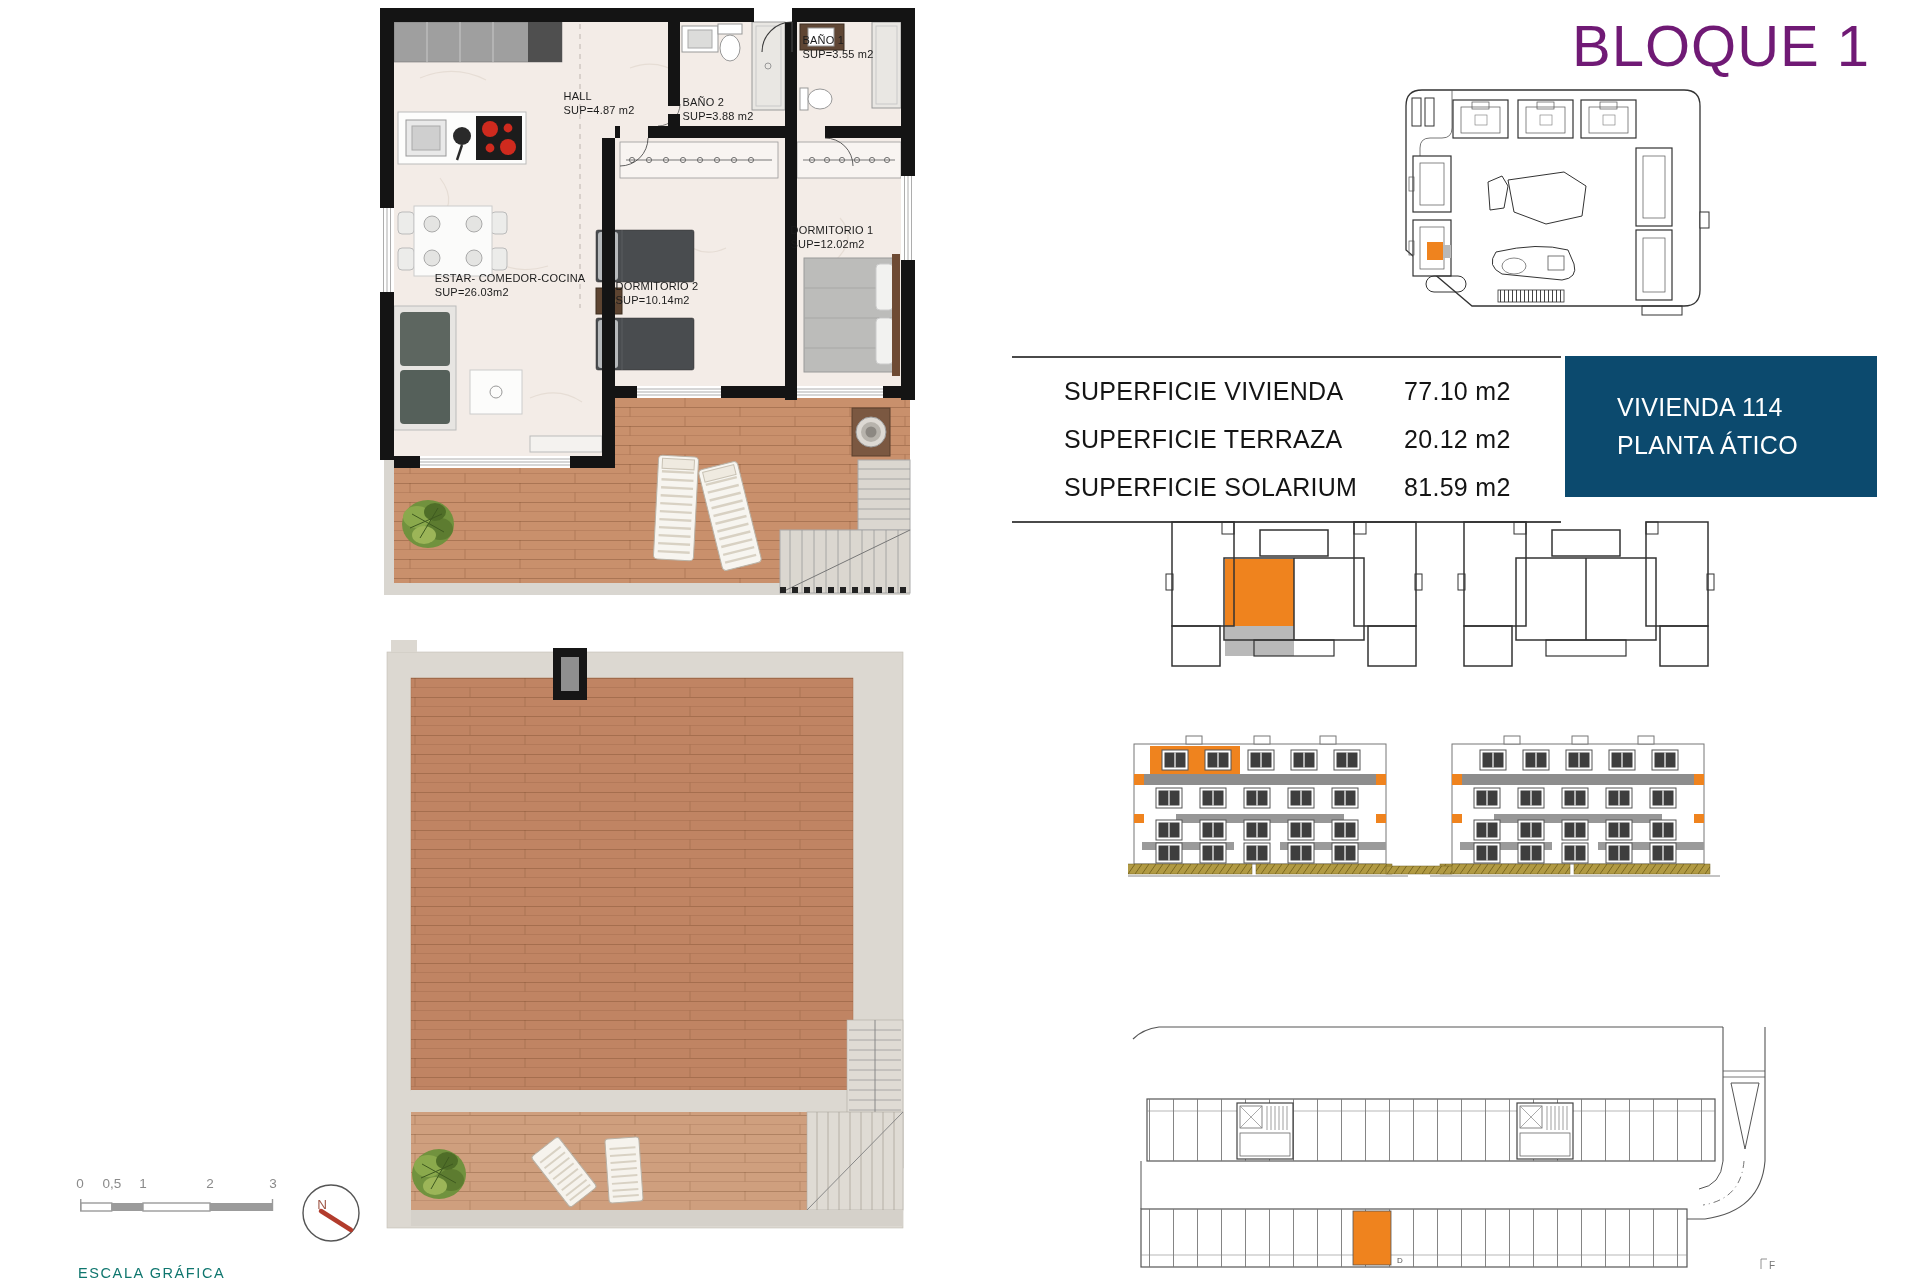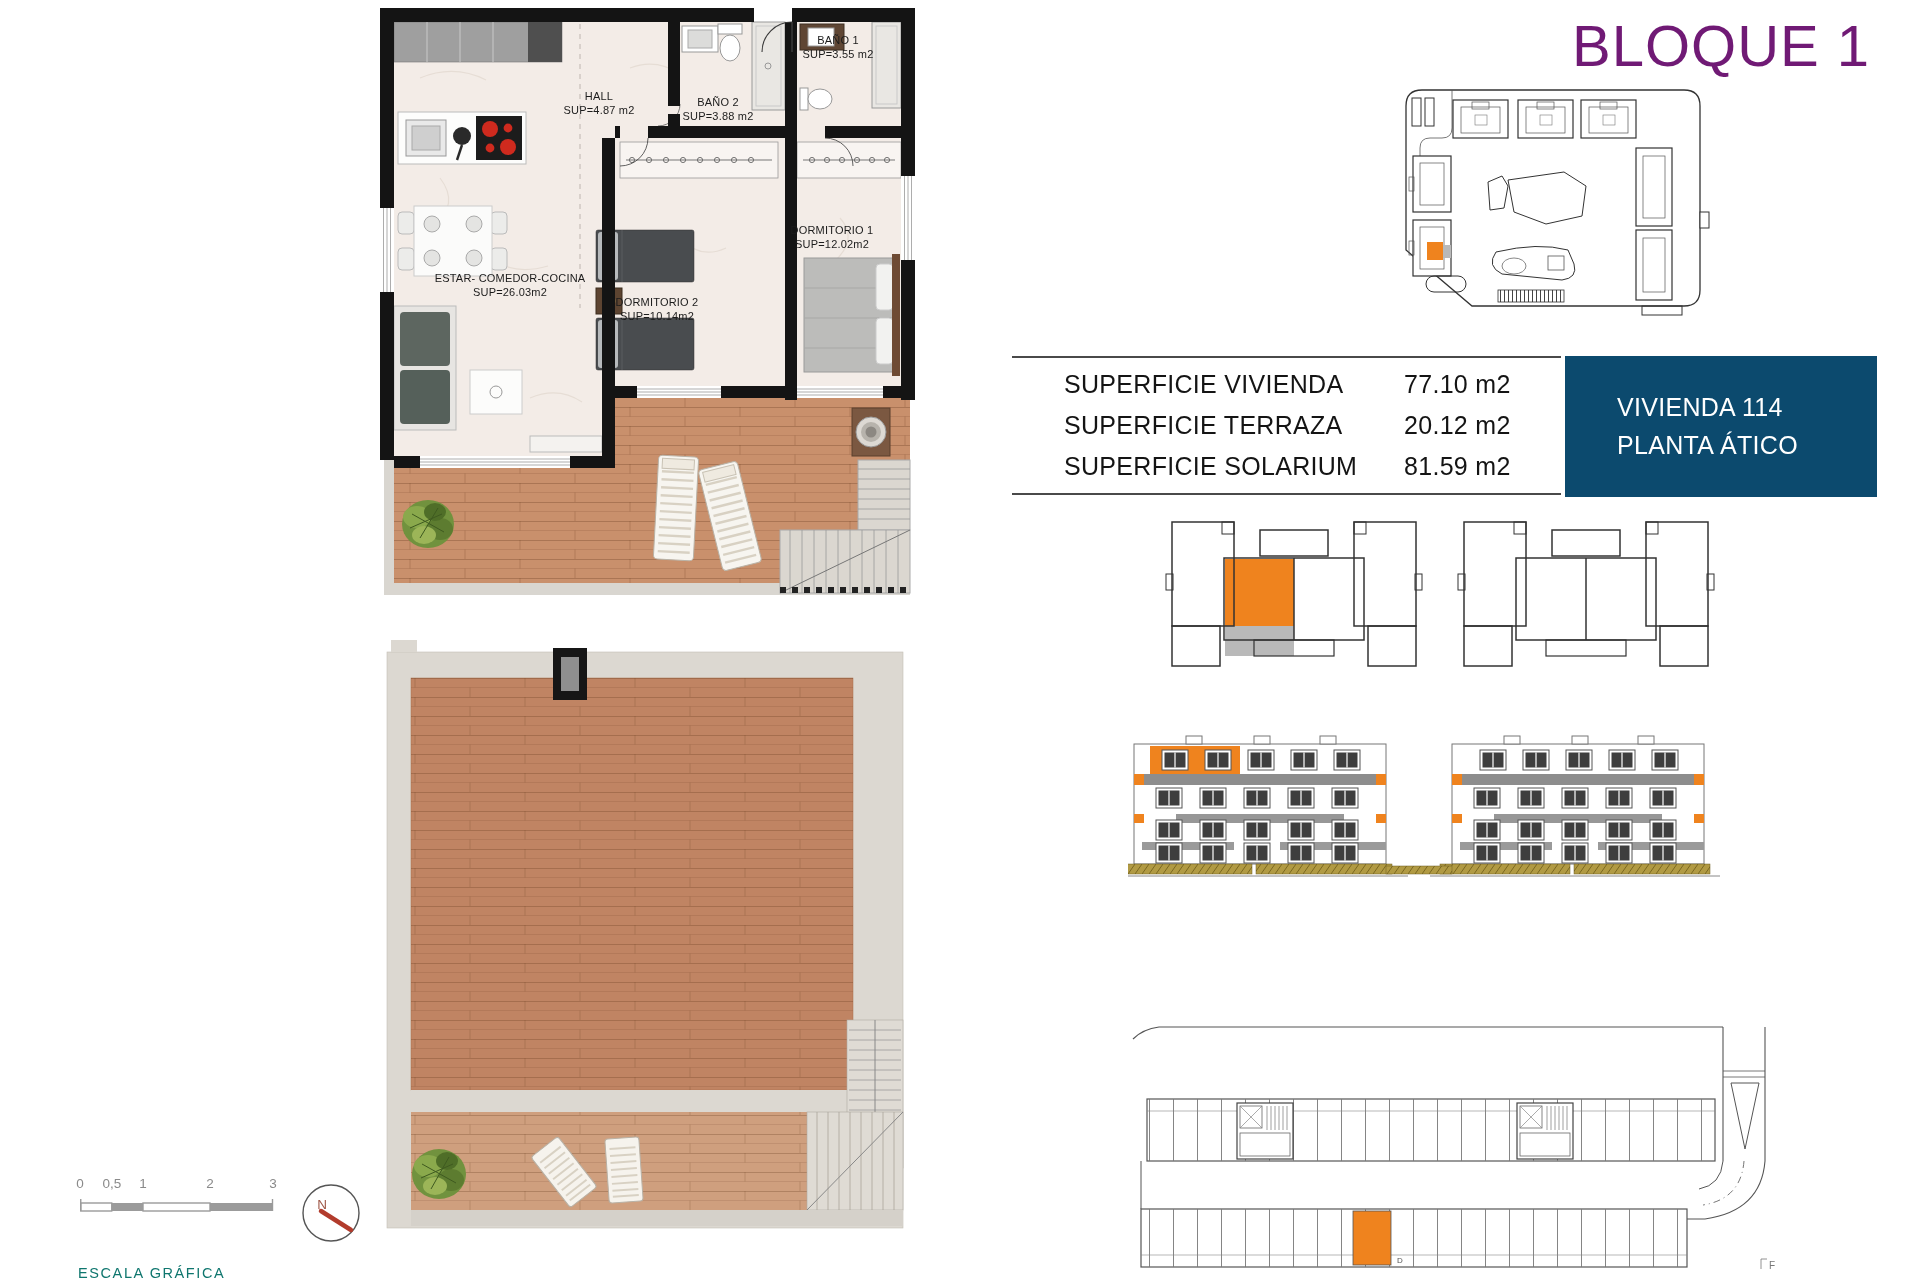--- a/index.html
+++ b/index.html
@@ -1,22 +1,22 @@
 <!DOCTYPE html>
 <html><head>
 <meta charset="utf-8">
 <style>
   html,body{margin:0;padding:0;background:#fff;font-family:"Liberation Sans",sans-serif;}
   .page{position:relative;width:1920px;height:1280px;background:#ffffff;overflow:hidden;}
   .abs{position:absolute;}
   svg{display:block;}
-  .plan-label{position:absolute;transform:translateX(-50%);text-align:center;font-size:11px;
+  .plan-label{position:absolute;transform:translateX(-50%);text-align:left;font-size:11px;
     line-height:13.5px;color:#1c1c1c;letter-spacing:.2px;white-space:nowrap;}
   .sheet-title{position:absolute;left:1572px;top:12px;font-size:58px;color:#701a75;letter-spacing:1px;}
-  .surface-table{position:absolute;left:1012px;top:356px;width:549px;height:139px;
+  .surface-table{position:absolute;left:1012px;top:356px;width:549px;height:167px;
     border-top:2px solid #4a4a4a;border-bottom:2px solid #4a4a4a;display:flex;flex-direction:column;
     justify-content:space-evenly;box-sizing:border-box;}
   .srow{display:flex;font-size:25px;color:#141414;padding-left:52px;letter-spacing:.3px;}
   .slabel{width:340px;}
   .unit-badge{position:absolute;left:1565px;top:356px;width:312px;height:141px;background:#0c4a6e;
     color:#ffffff;font-size:25px;display:flex;flex-direction:column;justify-content:center;gap:9px;
     padding-left:52px;box-sizing:border-box;letter-spacing:.3px;}
   .scalebar{position:absolute;left:70px;top:1176px;width:250px;height:72px;color:#8f8f8f;}
   .tick{position:absolute;top:0;transform:translateX(-50%);font-size:13.5px;color:#8a8a8a;}
   .scalelabel{position:absolute;left:8px;top:48px;font-size:14.5px;letter-spacing:1.6px;color:#0f766e;margin-top:41px;}
@@ -315,21 +315,21 @@
         <div>SUP=3.88 m2</div>
     </div>
     <div class="plan-label" style="left:458px;top:26px;">
       <div>BAÑO 1</div>
         <div>SUP=3.55 m2</div>
     </div>
     <div class="plan-label" style="left:452px;top:216px;">
       <div>DORMITORIO 1</div>
         <div>SUP=12.02m2</div>
     </div>
-    <div class="plan-label" style="left:277px;top:288px;">
+    <div class="plan-label" style="left:277px;top:272px;">
       <div>DORMITORIO 2</div>
         <div>SUP=10.14m2</div>
     </div>
     <div class="plan-label" style="left:130px;top:264px;">
       <div>ESTAR- COMEDOR-COCINA</div>
         <div>SUP=26.03m2</div>
     </div>
   </div>
 
   <svg class="abs" style="left:385px;top:640px;" width="530" height="600" viewBox="0 0 530 600">

